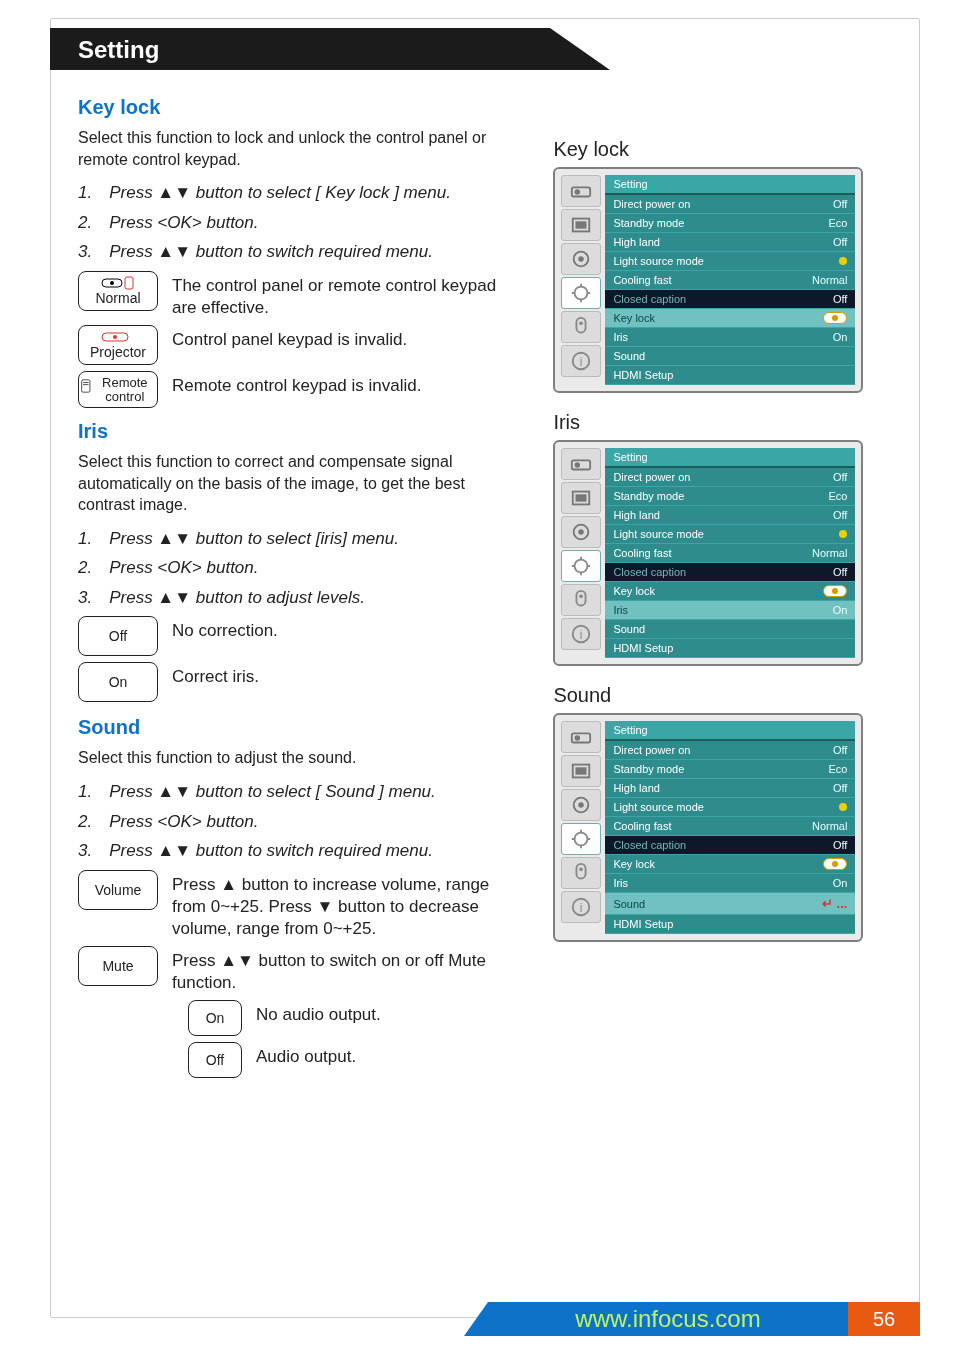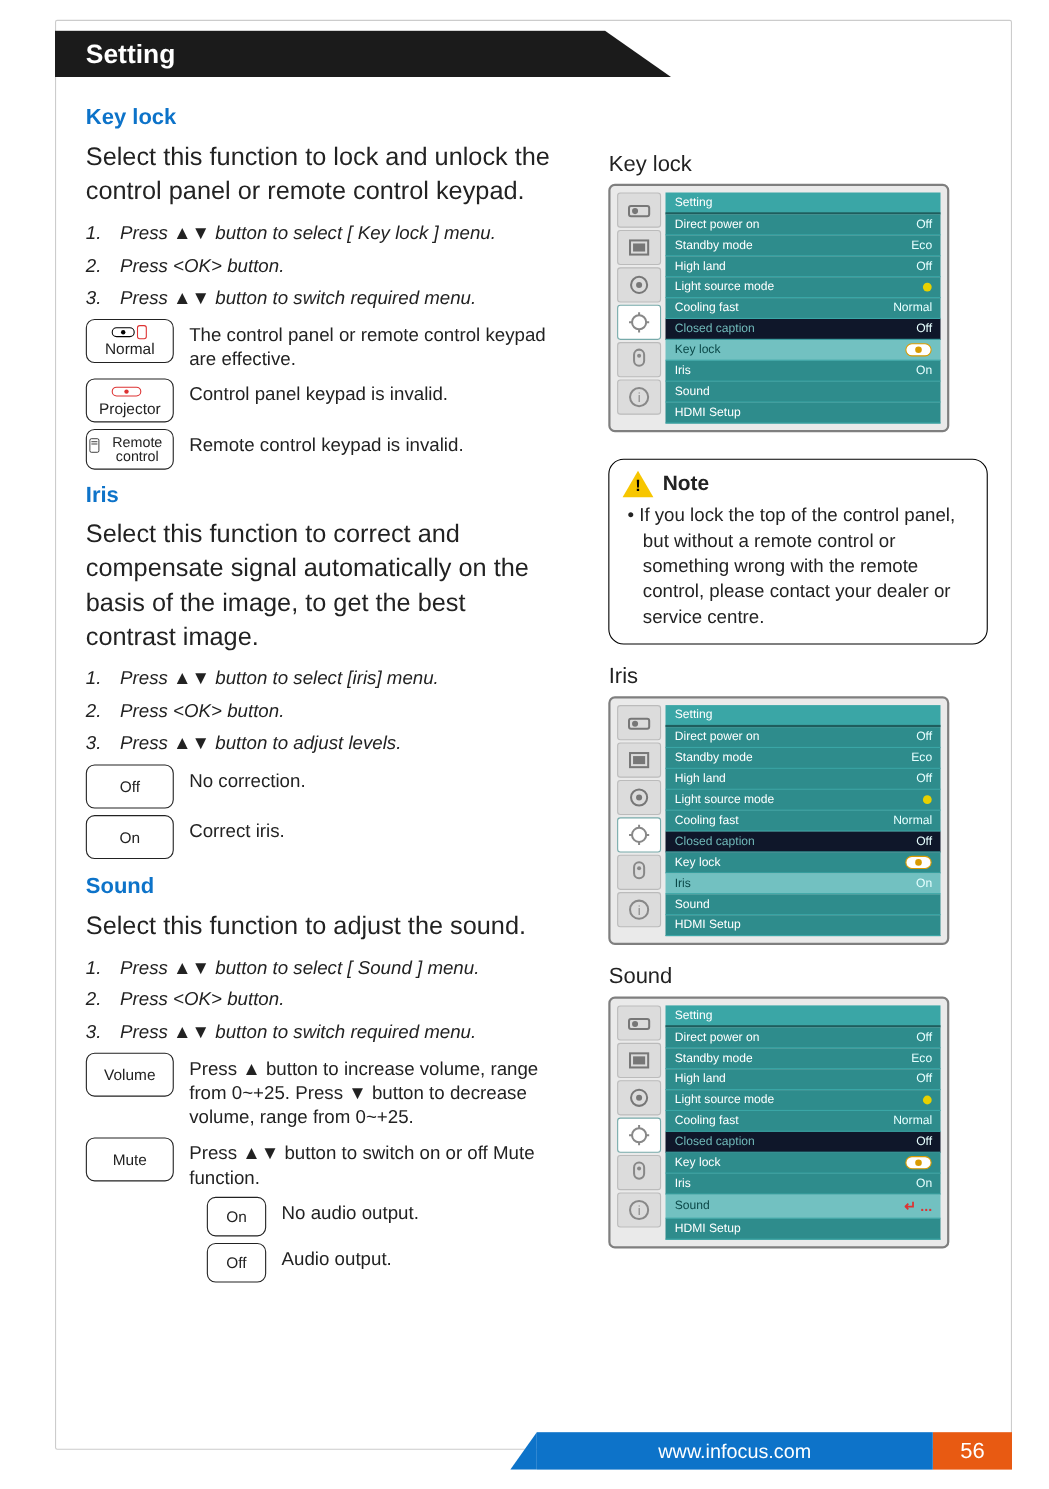--- a/index.html
+++ b/index.html
@@ -11,21 +11,21 @@
   .header-shape { position:absolute; inset:0; background:#1b1b1b; }
   .header-shape::after { content:""; position:absolute; right:-60px; top:0; width:0; height:0; border-top:42px solid transparent; border-left:60px solid #1b1b1b; }
   .header-text { position:relative; color:#fff; font-size:24px; font-weight:bold; padding:8px 0 0 28px; }
 
   
   .content { position:absolute; top:90px; left:78px; width:820px; display:flex; gap:52px; }
   .left { width:430px; }
   .right { width:350px; }
 
   .h-blue { color:#0d73c9; font-weight:bold; font-size:20px; margin:6px 0 8px; }
-  .para { font-size:23px; line-height:1.35; margin-bottom:10px; }
+  .para { font-size:16px; line-height:1.35; margin-bottom:10px; }
   .ol-step { font-size:17px; line-height:1.5; margin-bottom:4px; padding-left:24px; text-indent:-24px;font-style:italic; }
 
   .opt-row { display:flex; align-items:flex-start; gap:14px; margin:6px 0 4px; }
   .opt-box { border:1.5px solid #222; border-radius:8px; width:80px; min-height:36px; display:flex; flex-direction:column; align-items:center; justify-content:center; font-size:14px; padding:4px 2px; text-align:center; }
   .opt-box.wide { width:80px; height:40px; }
   .opt-desc { font-size:17px; line-height:1.3; flex:1; padding-top:4px; }
 
   .sub-h { font-size:20px; margin:8px 0 6px; color:#222; }
 
   
@@ -48,21 +48,21 @@
   .note-head { display:flex; align-items:center; gap:8px; font-weight:bold; font-size:19px; margin-bottom:6px; }
   .warn-tri { width:0;height:0;border-left:14px solid transparent;border-right:14px solid transparent;border-bottom:24px solid #f7c600; position:relative; }
   .warn-tri::after { content:"!"; position:absolute; left:-3px; top:5px; font-weight:bold; color:#000; font-size:15px; }
   .note-li { font-size:17px; line-height:1.35; padding-left:18px; text-indent:-14px; }
 
   .sound-enter { color:#d33; font-weight:bold; font-size:13px; }
 
   
   .footer { position:absolute; left:50px; bottom:18px; width:870px; height:34px; display:flex; }
   .footer .w { flex:1; }
-  .footer .mid { width:360px; background:#0d73c9; color:#ffffff; display:flex; align-items:center; justify-content:center; font-size:18px; position:relative; }
+  .footer .mid { width:360px; background:#0d73c9; color:#bef264; display:flex; align-items:center; justify-content:center; font-size:24px; position:relative; }
   .footer .mid::before { content:""; position:absolute; left:-24px; top:0; border-top:34px solid transparent; border-right:24px solid #0d73c9; }
   .footer .pg { width:72px; background:#e85a12; color:#fff; display:flex; align-items:center; justify-content:center; font-size:20px; }
 
   .sub-opt-wrap { padding-left:110px; }
 </style>
 </head>
 <body>
 
 <div class="page-border"></div>
 
@@ -256,27 +256,20 @@
               <span class="osd-val"></span>
             </div>
             <div class="osd-row">
               <span>HDMI Setup</span>
               <span class="osd-val"></span>
             </div>
           </div>
         </div>
       </div>
 
-    <div class="note-box">
-      <div class="note-head">
-        <span class="warn-tri"></span>
-        <span>Note</span>
-      </div>
-      <div class="note-li">• <span>If you lock the top of the control panel, but without a remote control or something wrong with the remote control, please contact your dealer or service centre.</span></div>
-    </div>
 
     <div class="sub-h">Iris</div>
     <div class="osd" id="osd-iris">
         <div class="osd-inner">
           <div class="osd-left">
             <div class="osd-icon">
               <svg viewBox="0 0 24 24">
                 <rect x="2" y="8" width="20" height="10" rx="2" fill="none" stroke="#777" stroke-width="2"></rect>
                 <circle cx="8" cy="13" r="3" fill="#777"></circle>
               </svg>

